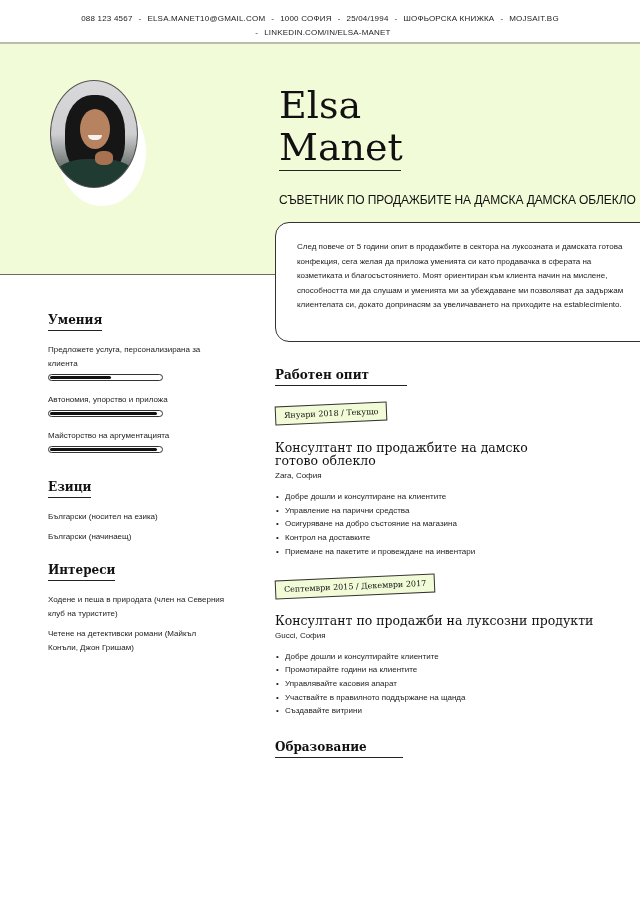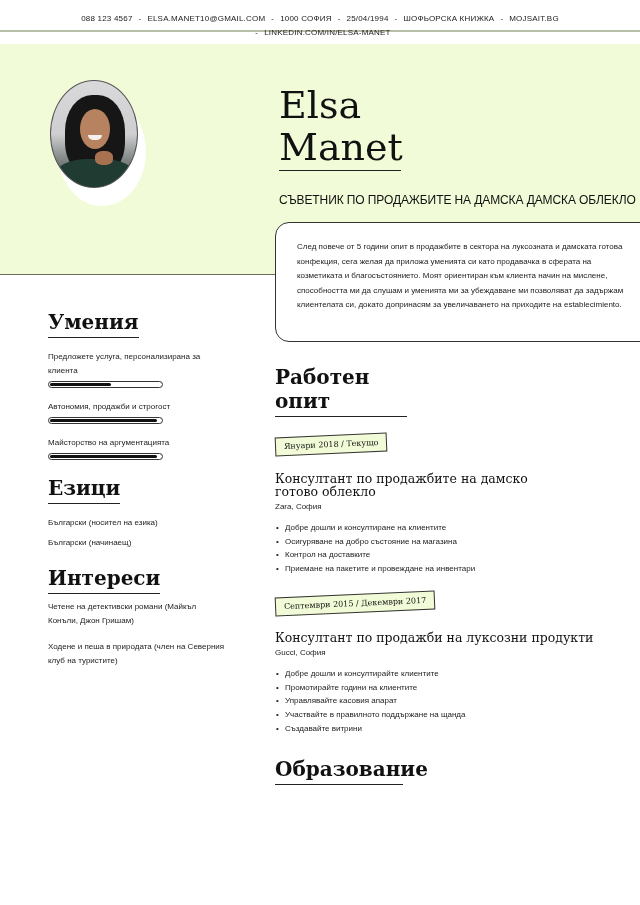--- a/index.html
+++ b/index.html
@@ -1,19 +1,19 @@
 <!DOCTYPE html>
 <html><head>
   <meta charset="utf-8">
   <style>
     * { box-sizing: border-box; margin: 0; padding: 0; }
     html, body { width: 640px; height: 905px; overflow: hidden; background: #ffffff; }
     body { position: relative; font-family: "Liberation Sans", sans-serif; color: #1a1a1a; }
 
-    .contact-bar { position: absolute; left: 0; top: 0; width: 640px; height: 32px; text-align: center; font-size: 8px; letter-spacing: 0.2px; color: #222; padding-top: 12px; line-height: 14px; border-bottom: 2px solid #b8bfa8; }
+    .contact-bar { position: absolute; left: 0; top: 0; width: 640px; height: 44px; text-align: center; font-size: 8px; letter-spacing: 0.2px; color: #222; padding-top: 12px; line-height: 14px; border-bottom: 2px solid #b8bfa8; }
     .contact-bar .row { white-space: nowrap; }
     .contact-bar .sep { margin: 0 6px; }
 
     .hero { position: absolute; left: 0; top: 44px; width: 640px; height: 231px; background: #f2fbd7; border-bottom: 1px solid #6b6b5e; }
 
     .photo-wrap { position: absolute; left: 50px; top: 80px; width: 88px; height: 108px; }
     .photo-shadow { position: absolute; left: 8px; top: 18px; width: 88px; height: 108px; border-radius: 50%; background: #ffffff; }
     .photo { position: absolute; left: 0; top: 0; width: 88px; height: 108px; border-radius: 50%; overflow: hidden; background: linear-gradient(180deg, #d9d9db 0%, #cfcfd2 50%, #2d3a33 100%); border: 1px solid #555; }
     .photo .hair { position: absolute; left: 14px; top: 14px; width: 60px; height: 80px; border-radius: 45% 45% 40% 40%; background: #161616; }
     .photo .face { position: absolute; left: 29px; top: 28px; width: 30px; height: 40px; border-radius: 50%; background: #b7825f; }
@@ -24,21 +24,21 @@
     .name-block { position: absolute; left: 279px; top: 84px; }
     .name-first { font-family: "DejaVu Serif", serif; font-size: 38px; line-height: 42px; color: #111; }
     .name-last { font-family: "DejaVu Serif", serif; font-size: 38px; line-height: 42px; color: #111; }
     .name-underline { width: 122px; height: 1px; background: #222; margin-top: 2px; }
 
     .job-title { position: absolute; left: 279px; top: 193px; font-size: 12px; letter-spacing: -0.1px; color: #111; white-space: nowrap; }
 
     .summary-box { position: absolute; left: 275px; top: 222px; width: 380px; height: 120px; background: #ffffff; border: 1px solid #333; border-radius: 14px; padding: 17px 30px 0 21px; font-size: 8px; line-height: 14.5px; color: #222; }
 
     .left-col { position: absolute; left: 48px; top: 310px; width: 180px; }
-    .section-title { font-family: "DejaVu Serif", serif; font-size: 20px; color: #111; display: inline-block; padding-bottom: 3px; border-bottom: 1px solid #222; }
+    .section-title { font-family: "DejaVu Serif", serif; font-size: 12px; color: #111; display: inline-block; padding-bottom: 3px; border-bottom: 1px solid #222; }
     .skill { margin-top: 12px; }
     .skill-label { font-size: 8px; line-height: 14px; color: #222; }
     .skill-bar { margin-top: 3px; width: 115px; height: 7px; border: 1px solid #333; border-radius: 4px; position: relative; }
     .skill-fill { position: absolute; left: 1px; top: 1px; height: 3px; background: #111; border-radius: 2px; }
     .list-text { font-size: 8px; line-height: 14px; color: #222; margin-top: 6px; }
 
     .right-col { position: absolute; left: 275px; top: 365px; width: 360px; }
     .date-tag { display: inline-block; background: #f2fbd7; border: 1px solid #333; font-family: "DejaVu Serif", serif; font-size: 8px; padding: 4px 8px; transform: rotate(-2.5deg); color: #111; }
     .job-head { font-family: "DejaVu Serif", serif; font-size: 12.5px; line-height: 13px; color: #111; margin-top: 18px; }
     .company { font-size: 8px; color: #222; margin-top: 4px; }
@@ -86,55 +86,56 @@
 <div class="left-col">
   <div>
     <h2 class="section-title">Умения</h2>
     <div class="skill">
       <div class="skill-label">Предложете услуга, персонализирана за клиента</div>
       <div class="skill-bar">
           <div class="skill-fill" style="width: 61.05px;"></div>
         </div>
     </div>
     <div class="skill">
-      <div class="skill-label">Автономия, продажби и строгост</div>
+      <div class="skill-label">Автономия, упорство и приложа</div>
       <div class="skill-bar">
           <div class="skill-fill" style="width: 106.56px;"></div>
         </div>
     </div>
     <div class="skill">
       <div class="skill-label">Майсторство на аргументацията</div>
       <div class="skill-bar">
           <div class="skill-fill" style="width: 106.56px;"></div>
         </div>
     </div>
   </div>
 
-  <div style="margin-top:16px;">
+  <div style="margin-top:24px;">
     <h2 class="section-title">Езици</h2>
     <div class="list-text" style="margin-top:12px;">Български (носител на езика)</div>
     <div class="list-text">Български (начинаещ)</div>
   </div>
 
   <div style="margin-top:16px;">
     <h2 class="section-title">Интереси</h2>
+    <div class="list-text" style="margin-top:12px;">Ходене и пеша в природата (член на Северния клуб на туристите)</div>
     <div class="list-text">Четене на детективски романи (Майкъл Конъли, Джон Гришам)</div>
-    <div class="list-text" style="margin-top:12px;">Ходене и пеша в природата (член на Северния клуб на туристите)</div>
   </div>
 </div>
 
 <div class="right-col">
   <h2 class="section-title" style="width:132px;">Работен опит</h2>
 
   <div style="margin-top:16px;">
     <div class="date-tag">Януари 2018 / Текущо</div>
     <div class="job-head" style="width:260px;">Консултант по продажбите на дамско готово облекло</div>
     <div class="company">Zara, София</div>
     <ul class="bullets">
       <li>Добре дошли и консултиране на клиентите</li>
+      <li>Управление на парични средства</li>
       <li>Осигуряване на добро състояние на магазина</li>
       <li>Контрол на доставките</li>
       <li>Приемане на пакетите и провеждане на инвентари</li>
     </ul>
   </div>
 
   <div style="margin-top:16px;">
     <div class="date-tag">Септември 2015 / Декември 2017</div>
     <div class="job-head">Консултант по продажби на луксозни продукти</div>
     <div class="company">Gucci, София</div>

